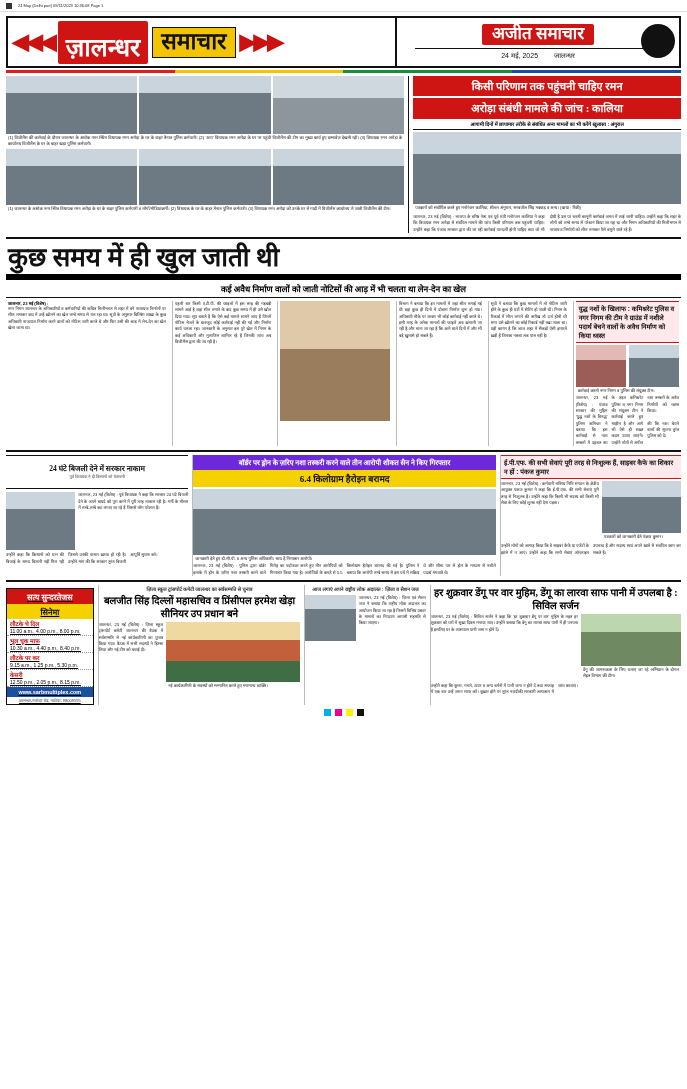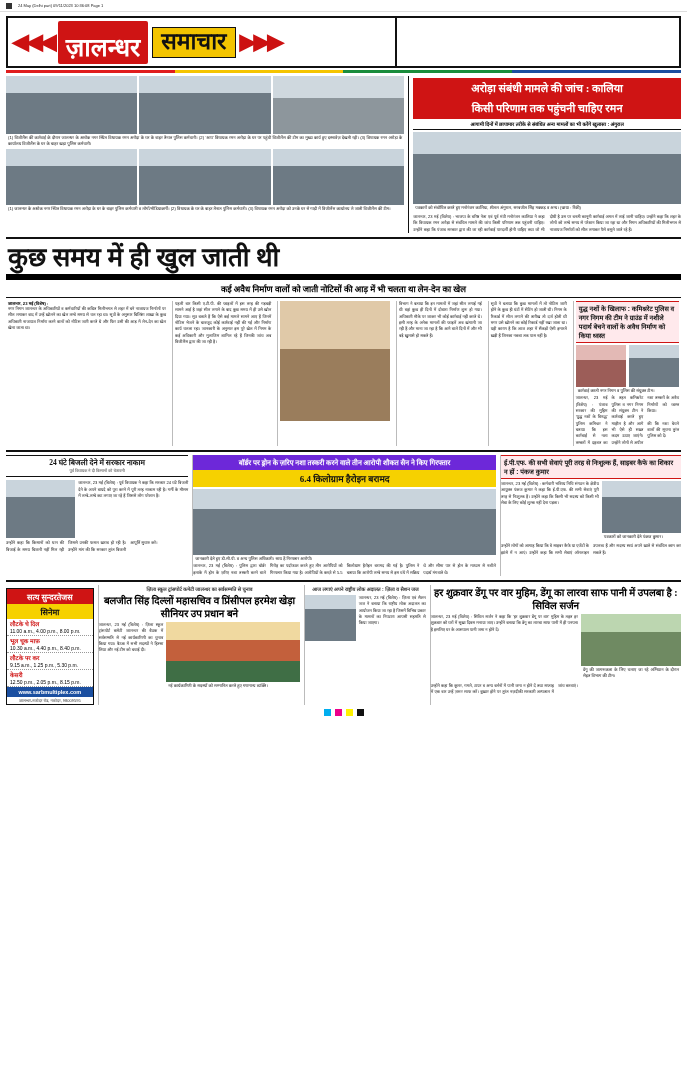--- a/index.html
+++ b/index.html
@@ -211,20 +211,21 @@
     font-family: "Liberation Serif", serif;
   }
   .mid-sec { margin-top: 4px; border-top: 2px solid #111; padding-top: 3px; }
   .hl-black {
     font-weight: bold; font-size: 7.5px; line-height:1.25;
     font-family: "Liberation Serif", serif; color:#111;
   }
   .cine-box {
     border: 1px solid #111;
     margin-top: 3px;
+    text-decoration: underline;
   }
   .cine-head {
     background: #cf1414; color:#fff; text-align:center;
     font-weight:bold; font-size:8px; padding:2px;
     font-family: "Liberation Serif", serif;
   }
   .cine-row { font-size:5px; padding:1px 3px; border-bottom:1px dotted #999; }
   .cine-title { color:#cf1414; font-weight:bold; font-size:6px; }
   .web { background:#1b4fa0; color:#fff; text-align:center; font-size:5.5px; padding:2px; font-weight:bold;}
   .footer-marks {
@@ -278,20 +279,28 @@
     <span>24 May (Delhi part)  09/11/2023  10:36:08  Page 1</span>
   </div>
 
   <div class="masthead">
     <div class="mh-left">
       <span class="mh-arrows">◀◀◀</span>
       <span class="mh-jal">ज़ालन्धर</span>
       <span class="mh-sam">समाचार</span>
       <span class="mh-arrows2">▶▶▶</span>
     </div>
+    <div class="mh-right">
+      <span class="mh-ajit">अजीत समाचार</span>
+      <div class="mh-sub">
+        <span>24 मई, 2025</span>
+        <span>जालन्धर</span>
+      </div>
+      <div class="mh-circle"></div>
+    </div>
   </div>
 
   <div class="rainbow"></div>
 
   <div class="main-wrap">
 
     <div class="top-area">
 
       <div class="top-left col">
         <div class="grid3">
@@ -302,22 +311,22 @@
         <div class="cap">(1) विजीलैंस की कार्रवाई के दौरान जालन्धर के अशोक नगर स्थित विधायक रमन अरोड़ा के घर के बाहर तैनात पुलिस कर्मचारी। (2) 'आप' विधायक रमन अरोड़ा के घर पर पहुंची विजीलैंस की टीम का मुख्य कार्य हुए दस्तावेज़ देखती रही। (3) विधायक रमन अरोड़ा के कार्यालय विजीलैंस के घर के बाहर खड़ा पुलिस कर्मचारी।</div>
         <div class="grid3 grid3b">
           <div class="photo p-people" style="height:56px"></div>
           <div class="photo p-people" style="height:56px"></div>
           <div class="photo p-people" style="height:56px"></div>
         </div>
         <div class="cap">(1) जालन्धर के अशोक नगर स्थित विधायक रमन अरोड़ा के घर के बाहर पुलिस कर्मचारी व लोगों/मीडियाकर्मी। (2) विधायक के घर के बाहर तैनात पुलिस कर्मचारी। (3) विधायक रमन अरोड़ा को उनके घर से गाड़ी में विजीलैंस कार्यालय ले जाती विजीलैंस की टीम।</div>
       </div>
 
       <div class="top-right col">
+        <div class="rt-head">किसी परिणाम तक पहुंचनी चाहिए रमन</div>
         <div class="rt-head" style="margin-top:2px">अरोड़ा संबंधी मामले की जांच : कालिया</div>
-        <div class="rt-head">किसी परिणाम तक पहुंचनी चाहिए रमन</div>
         <div class="rt-sub">आगामी दिनों में छापामार तरीके से संबंधित अन्य मामलों का भी करेंगे खुलासा : अंगुराल</div>
         <div class="photo p-people rt-photo"></div>
         <div class="cap">पत्रकारों को संबोधित करते हुए मनोरंजन कालिया, शीतल अंगुराल, सरबजीत सिंह मक्कड़ व अन्य। (छाया : रिंकी)</div>
         <div class="body-text" style="column-count:2; column-gap:5px; margin-top:2px;">जालन्धर, 23 मई (विशेष) : भाजपा के वरिष्ठ नेता एवं पूर्व मंत्री मनोरंजन कालिया ने कहा कि विधायक रमन अरोड़ा से संबंधित मामले की जांच किसी परिणाम तक पहुंचनी चाहिए। उन्होंने कहा कि पंजाब सरकार द्वारा की जा रही कार्रवाई पारदर्शी होनी चाहिए तथा जो भी दोषी है उस पर बनती कानूनी कार्रवाई अमल में लाई जानी चाहिए। उन्होंने कहा कि शहर के लोगों को लम्बे समय से परेशान किया जा रहा था और निगम अधिकारियों की मिलीभगत से नाजायज निर्माणों को सील लगाकर पैसे वसूले जाते रहे हैं।</div>
       </div>
     </div>
 
     <div class="big-head">
       <h1>कुछ समय में ही खुल जाती थी</h1>
     </div>
@@ -349,21 +358,21 @@
         <div class="cap">कार्रवाई करती नगर निगम व पुलिस की संयुक्त टीम।</div>
         <div class="body-text" style="column-count:3; column-gap:4px;">जालन्धर, 23 मई (विशेष) : पंजाब सरकार की मुहिम 'युद्ध नशों के विरुद्ध' के तहत कमिश्नरेट पुलिस व नगर निगम की संयुक्त टीम ने कार्रवाई करते हुए नशा तस्करों के अवैध निर्माणों को ध्वस्त किया।</div>
         <div class="body-text" style="column-count:3; column-gap:4px;">पुलिस कमिश्नर ने बताया कि इस कार्रवाई से नशा तस्करों में दहशत का माहौल है और आगे भी ऐसे ही सख्त कदम उठाए जाएंगे। उन्होंने लोगों से अपील की कि नशा बेचने वालों की सूचना तुरंत पुलिस को दें।</div>
       </div>
     </div>
 
     <div class="mid-sec">
       <div class="row" style="gap:4px;">
 
         <div style="flex:0 0 27%">
-          <div class="crossbar" style="padding:2px 0;">
+          <div class="crossbar" style="padding:8px 0;">
             <div class="hl-black" style="text-align:center">24 घंटे बिजली देने में सरकार नाकाम</div>
             <div class="tiny-label">पूर्व विधायक ने दी किसानों को चेतावनी</div>
           </div>
           <div class="row" style="gap:3px; margin-top:3px;">
             <div class="photo p-people" style="flex:0 0 38%; height:58px"></div>
             <div class="body-text" style="flex:1">जालन्धर, 23 मई (विशेष) : पूर्व विधायक ने कहा कि सरकार 24 घंटे बिजली देने के अपने वायदे को पूरा करने में पूरी तरह नाकाम रही है। गर्मी के मौसम में लम्बे-लम्बे कट लगाए जा रहे हैं जिससे लोग परेशान हैं।</div>
           </div>
           <div class="body-text" style="column-count:3; column-gap:4px; margin-top:2px;">उन्होंने कहा कि किसानों को धान की बिजाई के समय बिजली नहीं मिल रही जिससे उनकी फसल खराब हो रही है। उन्होंने मांग की कि सरकार तुरंत बिजली आपूर्ति सुचारु करे।</div>
         </div>
 

